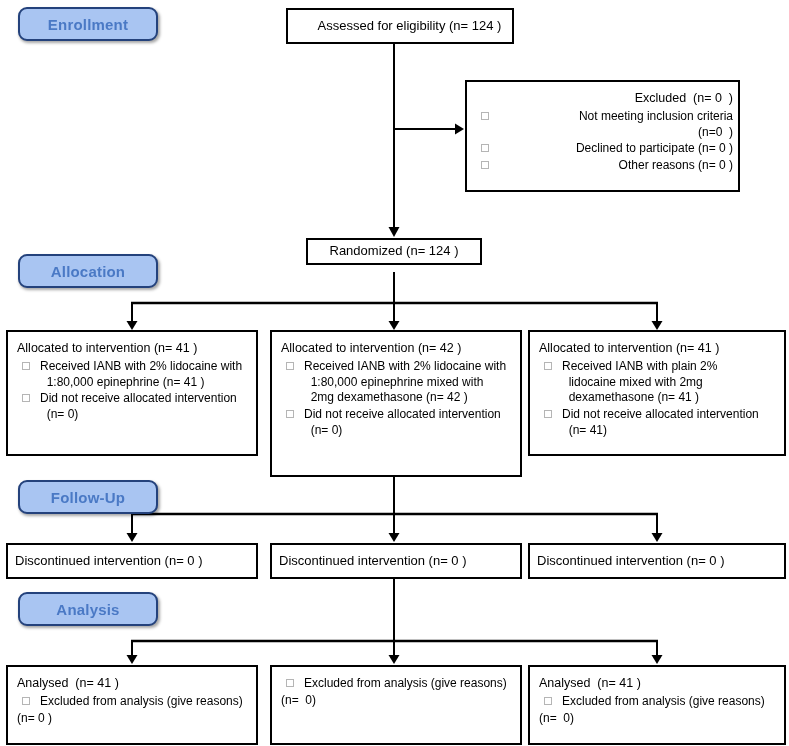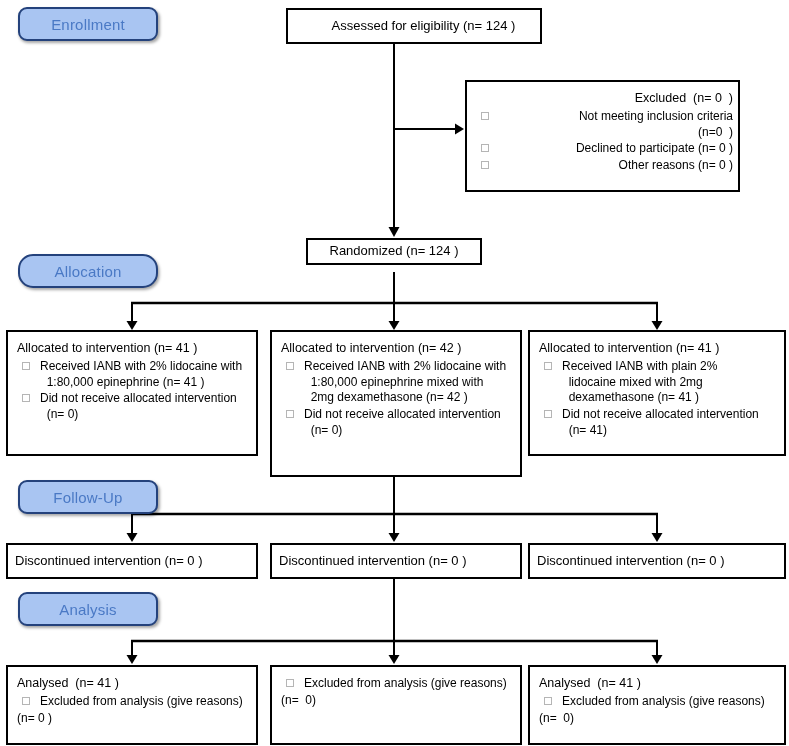--- a/index.html
+++ b/index.html
@@ -8,26 +8,26 @@
   .canvas { position:relative; width:789px; height:746px; background:var(--bg,#fff); overflow:hidden; }
 
   svg.connectors { position:absolute; left:0; top:0; width:789px; height:746px; z-index:1; }
 
   .stage {
     position:absolute; left:18px; width:140px; height:34px;
     background:var(--stage-fill,#A9C5F2);
     border:2px solid var(--stage-border,#24427C);
     border-radius:9px;
     display:flex; align-items:center; justify-content:center;
-    font-weight:normal; font-size:15px; color:var(--stage-text,#4A79C5);
+    font-weight:bold; font-size:15px; color:var(--stage-text,#4A79C5);
     box-shadow:1.5px 2px 3px rgba(0,0,0,0.35);
     z-index:2; letter-spacing:0.2px;
   }
   .stage-enrollment { top:7px; }
-  .stage-allocation { top:254px;border-radius:15px; }
+  .stage-allocation { top:254px; }
   .stage-followup  { top:468px;margin-top:12px; }
   .stage-analysis  { top:592px; }
 
   .box {
     position:absolute; background:#fff;
     border:2px solid var(--box-border,#000);
     z-index:2; font-size:12px; line-height:1.3;
   }
   .box.center { display:flex; align-items:center; justify-content:center; font-size:13px; }
   .box.leftline { display:flex; align-items:center; padding-left:7px; font-size:13px; }
@@ -37,21 +37,21 @@
   .bullet-row { display:flex; margin:1px 0 1px 5px; }
   .checkbox {
     flex:0 0 auto; width:8px; height:8px;
     border:1px solid #b5b5b5; background:#fff;
     margin:3px 10px 0 0;
   }
   .btext { flex:1; white-space:pre-wrap; font-size:12px; }
   .note-line { white-space:pre-wrap; font-size:12px; margin-top:1px; }
 
   
-  .box-assessed   { left:286px; top:8px;  width:256px; height:36px;padding-left:19px; }
+  .box-assessed   { left:286px; top:8px;  width:228px; height:36px;padding-left:19px; }
   .box-excluded   { left:465px; top:80px; width:275px; height:112px;text-align:right; }
   .box-randomized { left:306px; top:238px; width:176px; height:27px; }
 
   .box-alloc-1 { left:6px;   top:330px; width:252px; height:126px; }
   .box-alloc-2 { left:270px; top:330px; width:252px; height:147px; }
   .box-alloc-3 { left:528px; top:330px; width:258px; height:126px; }
 
   .box-disc-1 { left:6px;   top:543px; width:252px; height:36px; }
   .box-disc-2 { left:270px; top:543px; width:252px; height:36px; }
   .box-disc-3 { left:528px; top:543px; width:258px; height:36px; }

